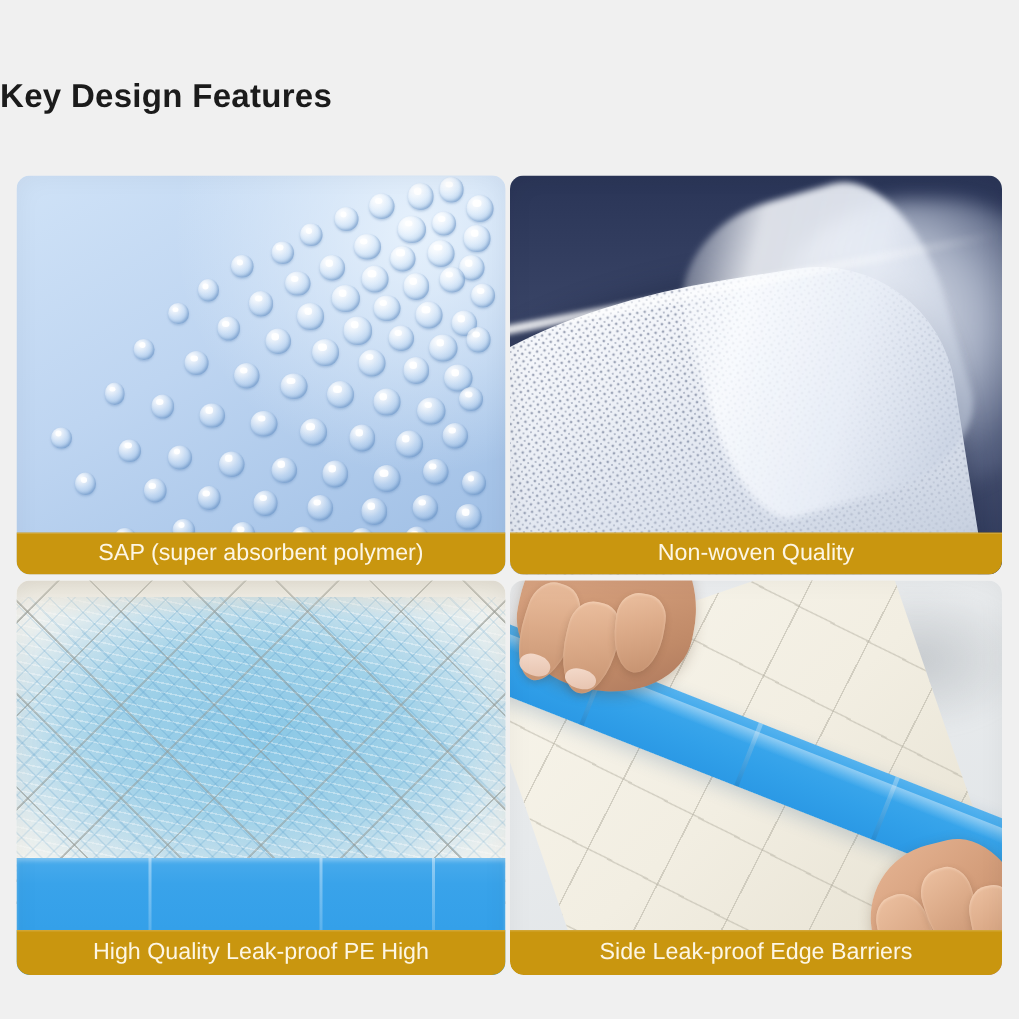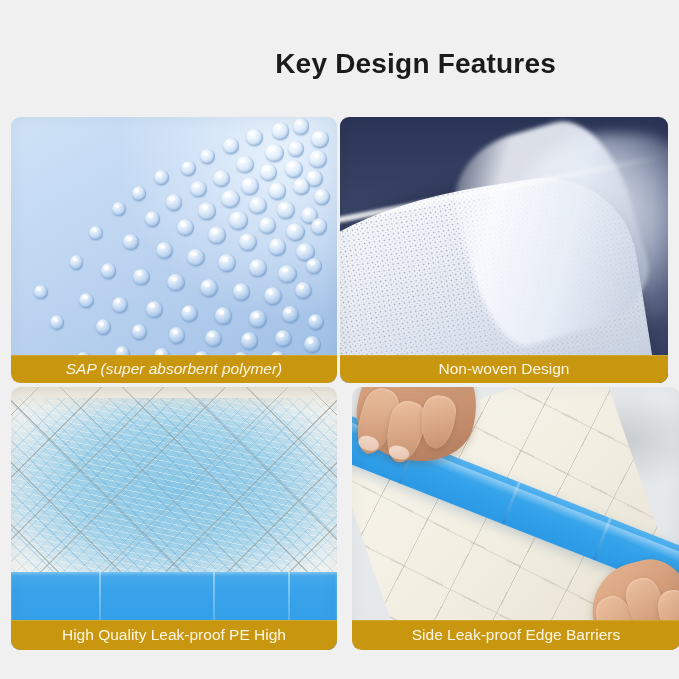--- a/index.html
+++ b/index.html
@@ -14,45 +14,45 @@
     font-family: "Liberation Sans", sans-serif;
     overflow: hidden;
     position: relative;
   }
 
   #page-title {
     position: absolute;
     top: 46px;
     left: 0;
     width: 556px;
-    text-align: right;
-    font-size: 28px;
+    text-align: left;
+    font-size: 22px;
     font-weight: bold;
     color: #1b1b1b;
     letter-spacing: 0.2px;
     line-height: 36px;
   }
 
   .grid {
     position: absolute;
     left: 11px;
     top: 117px;
     width: 657px;
     height: 533px;
   }
 
   .panel {
     position: absolute;
     overflow: hidden;
     border-radius: 9px;
   }
-  .panel.tl { left: 0;     top: 0;    width: 326px; height: 266px; font-style: italic; }
+  .panel.tl { left: 0;     top: 0;    width: 326px; height: 266px; }
   .panel.tr { left: 329px; top: 0;    width: 328px; height: 266px; }
   .panel.bl { left: 0;     top: 270px; width: 326px; height: 263px; }
-  .panel.br { left: 341px; top: 270px; width: 328px; height: 263px; }
+  .panel.br { left: 329px; top: 270px; width: 328px; height: 263px; }
 
   .photo {
     position: absolute;
     left: 0; top: 0;
     width: 100%;
     height: 100%;
   }
 
   
   .caption {
@@ -408,21 +408,21 @@
   <div class="panel tr">
     <div class="photo nw-bg">
       <div class="nw-glow"></div>
       <div class="nw-sheet">
         <div class="nw-dots"></div>
       </div>
       <div class="nw-fold"></div>
       <div class="nw-edge"></div>
       <div class="vignette"></div>
     </div>
-    <div class="caption">Non-woven Design</div>
+    <div class="caption">Non-woven Quality</div>
   </div>
 
   <div class="panel bl">
     <div class="photo pe-bg">
       <div class="pe-quilt"></div>
       <div class="pe-core">
         <div class="pe-core-tex"></div>
       </div>
       <div class="pe-quilt-over"></div>
       <div class="pe-top-shade"></div>

